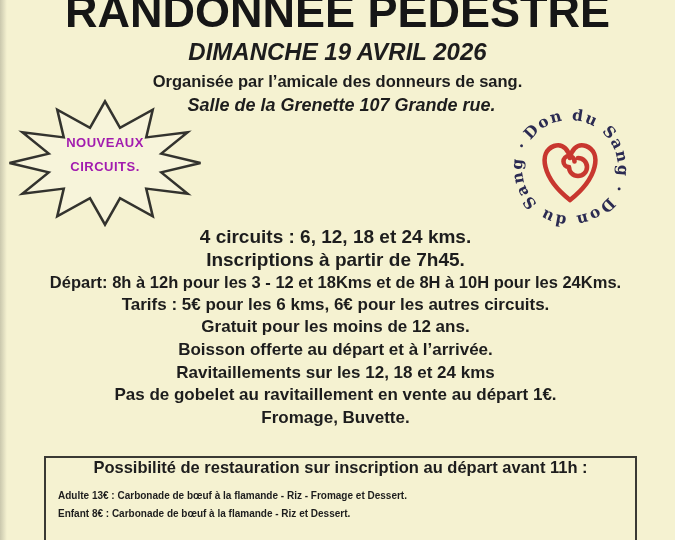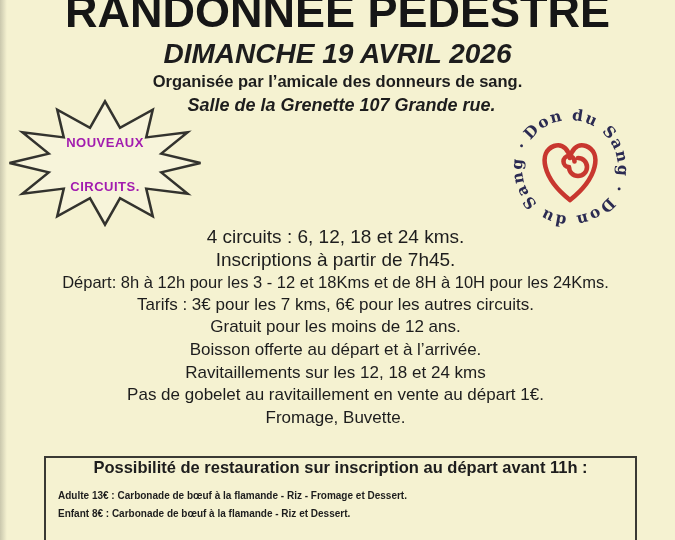--- a/index.html
+++ b/index.html
@@ -37,21 +37,21 @@
     white-space: nowrap;
   }
   .title {
     top: -14px;
     font-size: 45px;
     letter-spacing: 0px;
     color: #161616;
   }
   .date {
     top: 38px;
-    font-size: 28px;
+    font-size: 24px;
     font-style: italic;
     letter-spacing: 0px;
   }
   .organizer {
     top: 72px;
     font-size: 16.5px;
   }
   .venue {
     top: 95px;
     font-size: 18px;
@@ -72,35 +72,35 @@
   .burst-text {
     position: absolute;
     left: 0; right: 0;
     text-align: center;
     font-weight: bold;
     font-size: 13px;
     letter-spacing: 0.5px;
     color: #a21caf;
   }
   .burst-line1 { top: 38px; }
-  .burst-line2 { top: 82px; }
+  .burst-line2 { top: 62px; }
   
   .logo-wrap {
     position: absolute;
     left: 510px; top: 108px;
     width: 120px; height: 120px;
   }
   .logo-wrap svg { width: 100%; height: 100%; }
   
   .details {
     position: absolute;
     left: 0; right: 4px;
     top: 226px;
     text-align: center;
-    font-weight: normal;
+    font-weight: bold;
   }
   .details .d-line {
     line-height: 22.6px;
     font-size: 17px;
     white-space: nowrap;
   }
   .details .d-line.big { font-size: 19px; }
   .details .d-line.long { font-size: 16.5px; }
   
   .restau-box {
@@ -161,21 +161,21 @@
         <path d="M60,92 C32,70 28,44 44,38 C54,34.5 59,44 60,50 C61,44 66,34.5 76,38 C92,44 88,70 60,92"></path>
         <path d="M68,50 a9,9 0 1 1 -9,9 a5.5,5.5 0 1 1 5.5,-5.5"></path>
       </g>
     </svg>
   </div>
 
   <div class="details">
     <div class="d-line big">4 circuits : 6, 12, 18 et 24 kms.</div>
     <div class="d-line big">Inscriptions à partir de 7h45.</div>
     <div class="d-line long">Départ: 8h à 12h pour les 3 - 12 et 18Kms et de 8H à 10H pour les 24Kms.</div>
-    <div class="d-line">Tarifs : 3€ pour les 7 kms, 6€ pour les autres circuits.</div>
+    <div class="d-line">Tarifs : 5€ pour les 6 kms, 6€ pour les autres circuits.</div>
     <div class="d-line">Gratuit pour les moins de 12 ans.</div>
     <div class="d-line">Boisson offerte au départ et à l’arrivée.</div>
     <div class="d-line">Ravitaillements sur les 12, 18 et 24 kms</div>
     <div class="d-line">Pas de gobelet au ravitaillement en vente au départ 1€.</div>
     <div class="d-line">Fromage, Buvette.</div>
   </div>
 
   <div class="restau-box">
     <div class="restau-heading">Possibilité de restauration sur inscription au départ avant 11h :</div>
     <div class="restau-option">Adulte 13€ : Carbonade de bœuf à la flamande - Riz - Fromage et Dessert.</div>

